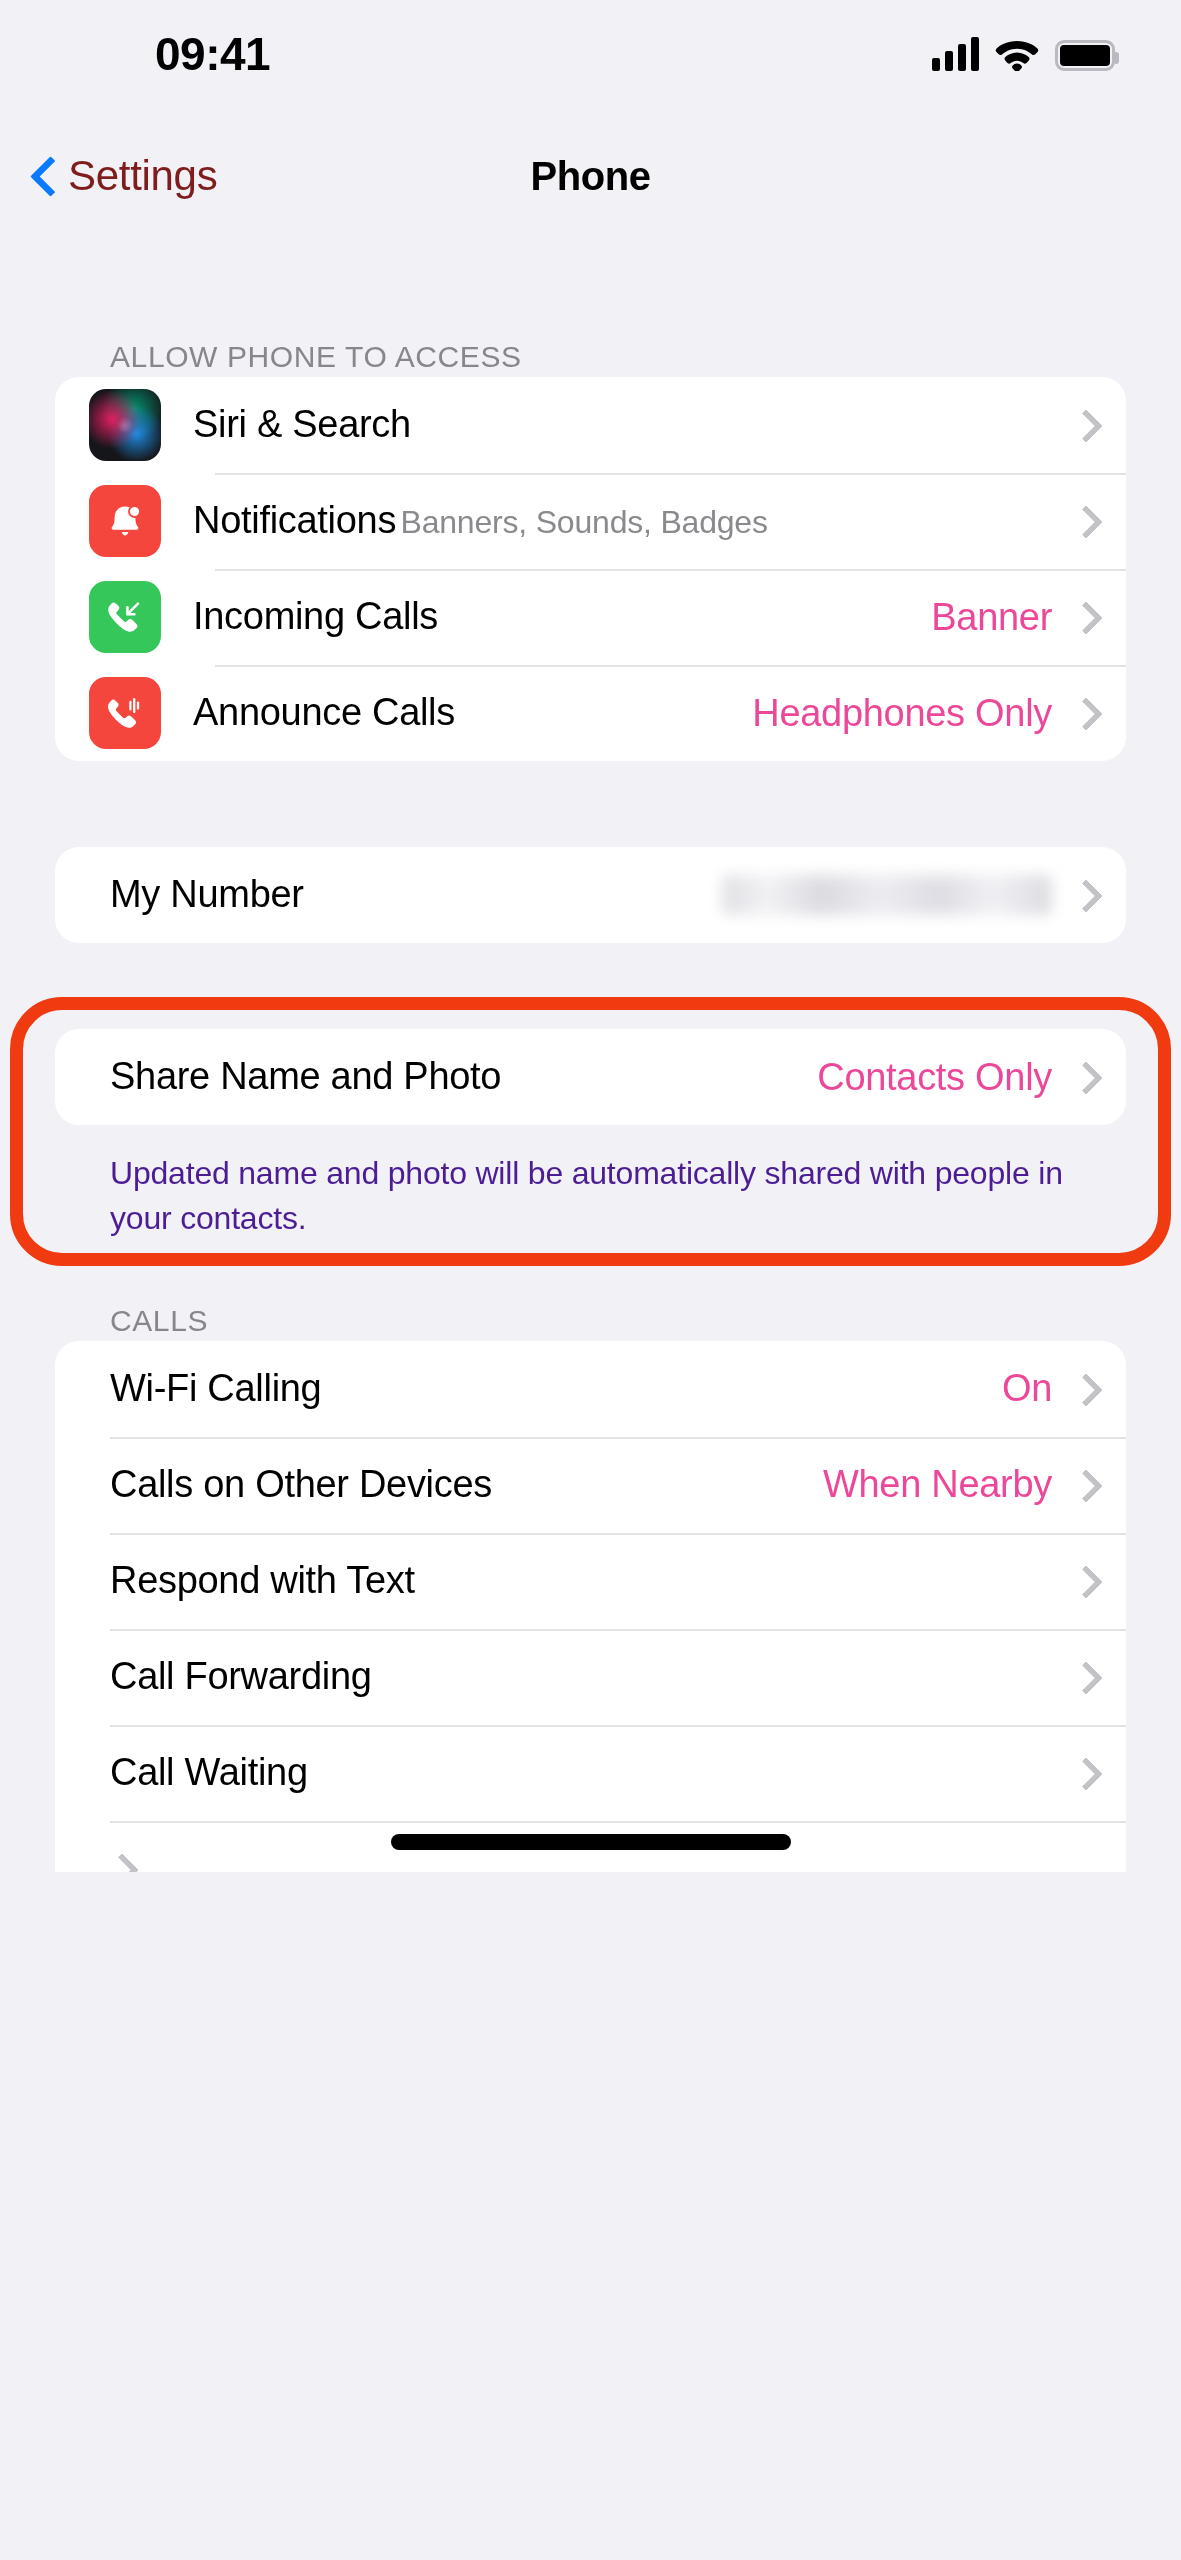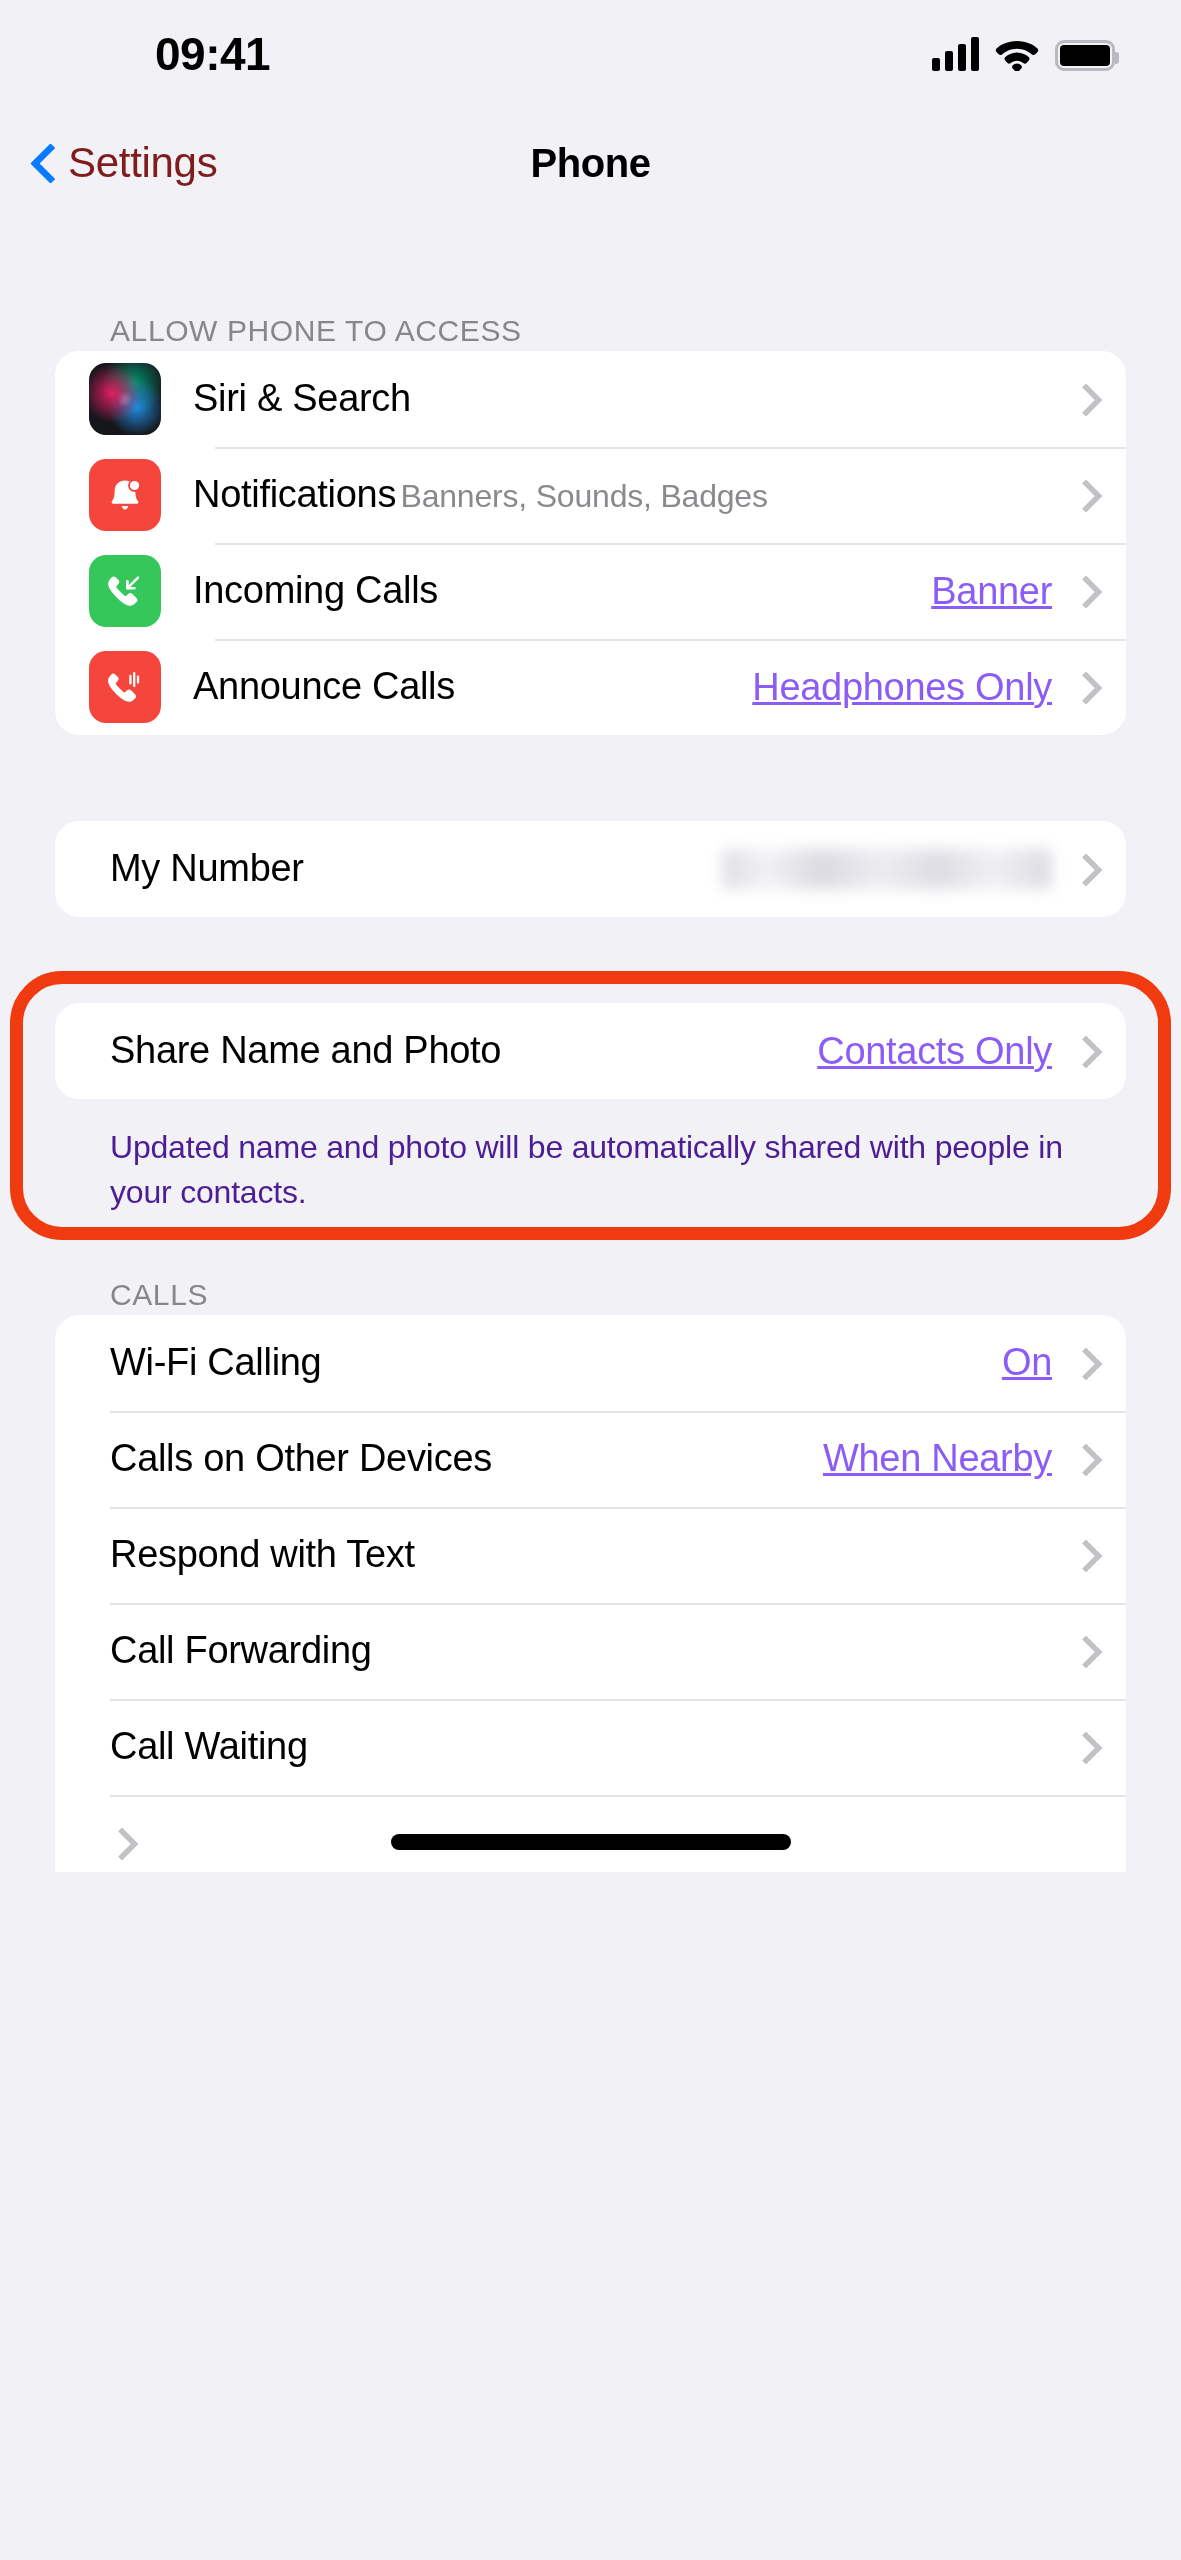--- a/index.html
+++ b/index.html
@@ -11,20 +11,21 @@
     -webkit-font-smoothing: antialiased;
     overflow: hidden;
   }
   .screen {
     position: relative;
     width: 1181px;
     height: 1872px;
     background: #F1F1F6;
     display: flex;
     flex-direction: column;
+    gap: 13px;
   }
 
   
   .status-bar {
     height: 108px;
     display: flex;
     align-items: center;
     justify-content: space-between;
     padding: 0 88px 0 0;
     position: relative;
@@ -174,25 +175,24 @@
     line-height: 1.2;
   }
   .row-sub {
     font-size: 32px;
     color: #8A8A8E;
     margin-top: 8px;
     letter-spacing: -0.2px;
   }
   .row-value {
     font-size: 38px;
-    color: #8b5cf6;
+    color: #ec4899;
     letter-spacing: -0.3px;
     margin-right: 22px;
     white-space: nowrap;
-    text-decoration: underline;
   }
   .row-value.redacted {
     display: inline-block;
     width: 330px;
     height: 40px;
     border-radius: 6px;
     background: linear-gradient(90deg,#dedee3 0%,#f2f2f5 14%,#d9d9df 30%,#ececf1 48%,#dcdce2 66%,#f0f0f4 82%,#dadae0 100%);
     filter: blur(7px);
     opacity: 0.95;
   }

